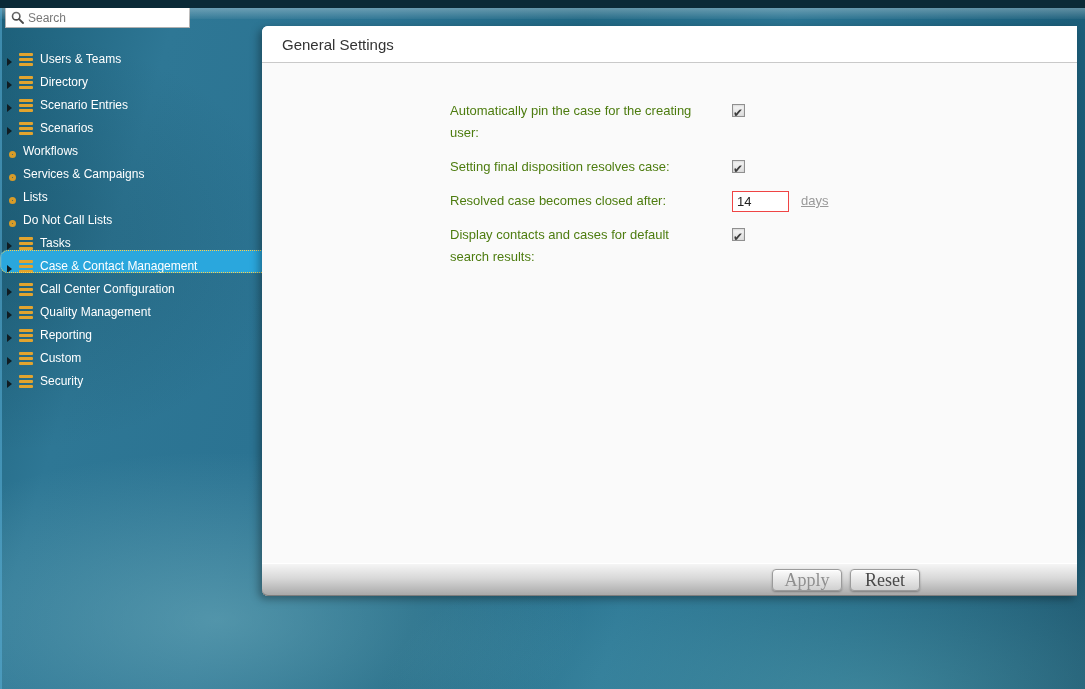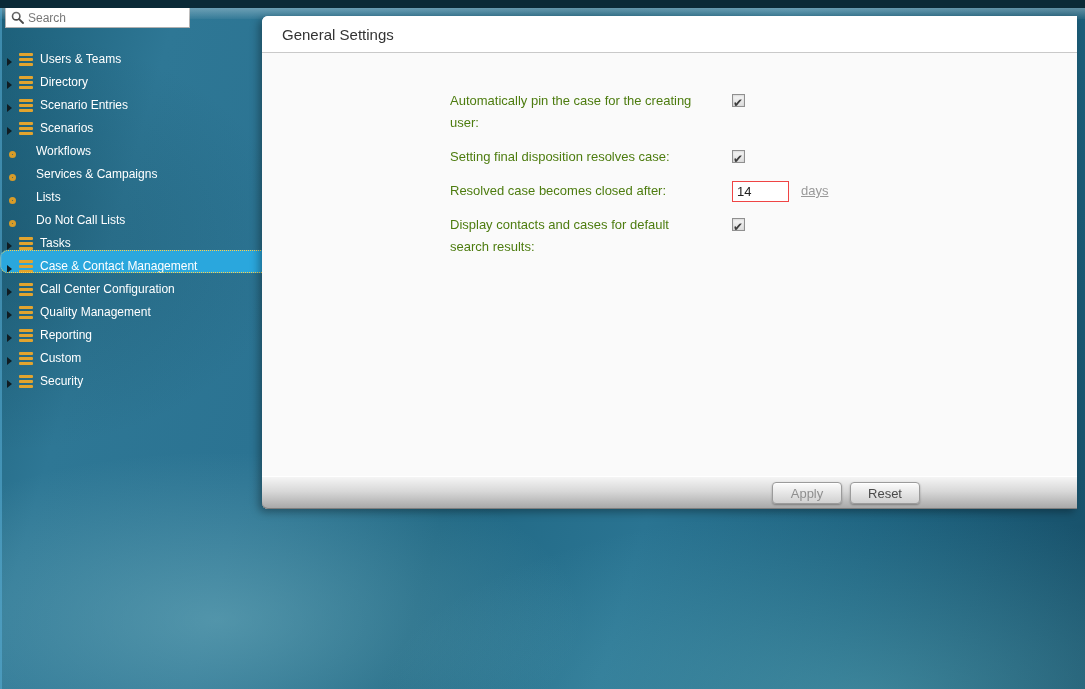--- a/index.html
+++ b/index.html
@@ -46,25 +46,25 @@
     width:0; height:0; margin-left:7px; flex:none;
     border-left:5px solid #101c22; border-top:4px solid transparent; border-bottom:4px solid transparent;
   }
   .burger { width:14px; height:13px; margin-left:7px; flex:none; display:flex; flex-direction:column; justify-content:space-between; }
   .burger i { display:block; height:3px; background:#e2a42e; border-radius:1px; }
   .ring {
     width:7px; height:7px; margin-left:9px; flex:none;
     border:3px solid #d89c28; border-radius:50%;
   }
   .tree .lbl { margin-left:7px; white-space:nowrap; }
-  .tree li.leaf .lbl { margin-left:20px; }
+  .tree li.leaf .lbl { margin-left:7px; }
 
   
   .panel {
-    position:absolute; left:262px; top:16px; width:815px; height:493px;
+    position:absolute; left:262px; top:26px; width:815px; height:570px;
     background:#fafafa; border-radius:6px 0 0 6px;
     box-shadow:-3px 3px 9px rgba(0,0,0,0.35);
     z-index:6;
   }
   .panel-header {
     height:37px; background:#ffffff; border-bottom:1px solid #c9c9c9;
     border-radius:6px 0 0 0; display:flex; align-items:center; padding-left:20px;
   }
   .panel-title { font-size:15px; color:#333333; }
   .panel-body { position:absolute; top:38px; left:0; right:0; bottom:33px; padding-top:36px; overflow:hidden; }
@@ -92,21 +92,21 @@
   .panel-footer {
     position:absolute; left:0; right:0; bottom:0; height:33px;
     background:linear-gradient(180deg,#f5f5f5 0%,#d8d8d8 45%,#a6a6a6 100%);
     border-top:1px solid #ffffff; border-radius:0 0 0 6px;
     box-shadow:inset 0 -1px 0 #7d7d7d;
     display:flex; align-items:center; justify-content:flex-end; gap:8px; padding-right:157px;
   }
   .btn {
     min-width:70px; height:22px; border:1px solid #9b9b9b; border-radius:4px;
     background:linear-gradient(180deg,#fcfcfc,#d0d0d0);
-    font-family:Liberation Sans, sans-serif; font-size:13px; color:#4a4a4a;
+    font-family:Liberation Serif, serif; font-size:18px; color:#4a4a4a;
     box-shadow:0 1px 2px rgba(0,0,0,0.3), inset 0 1px 0 #ffffff; cursor:pointer;
   }
   .btn.disabled { color:#8f8f8f; }
 </style>
 </head>
 <body>
 
 <div class="top-dark"></div>
 <div class="top-band"></div>
 <div class="edge-left"></div>

